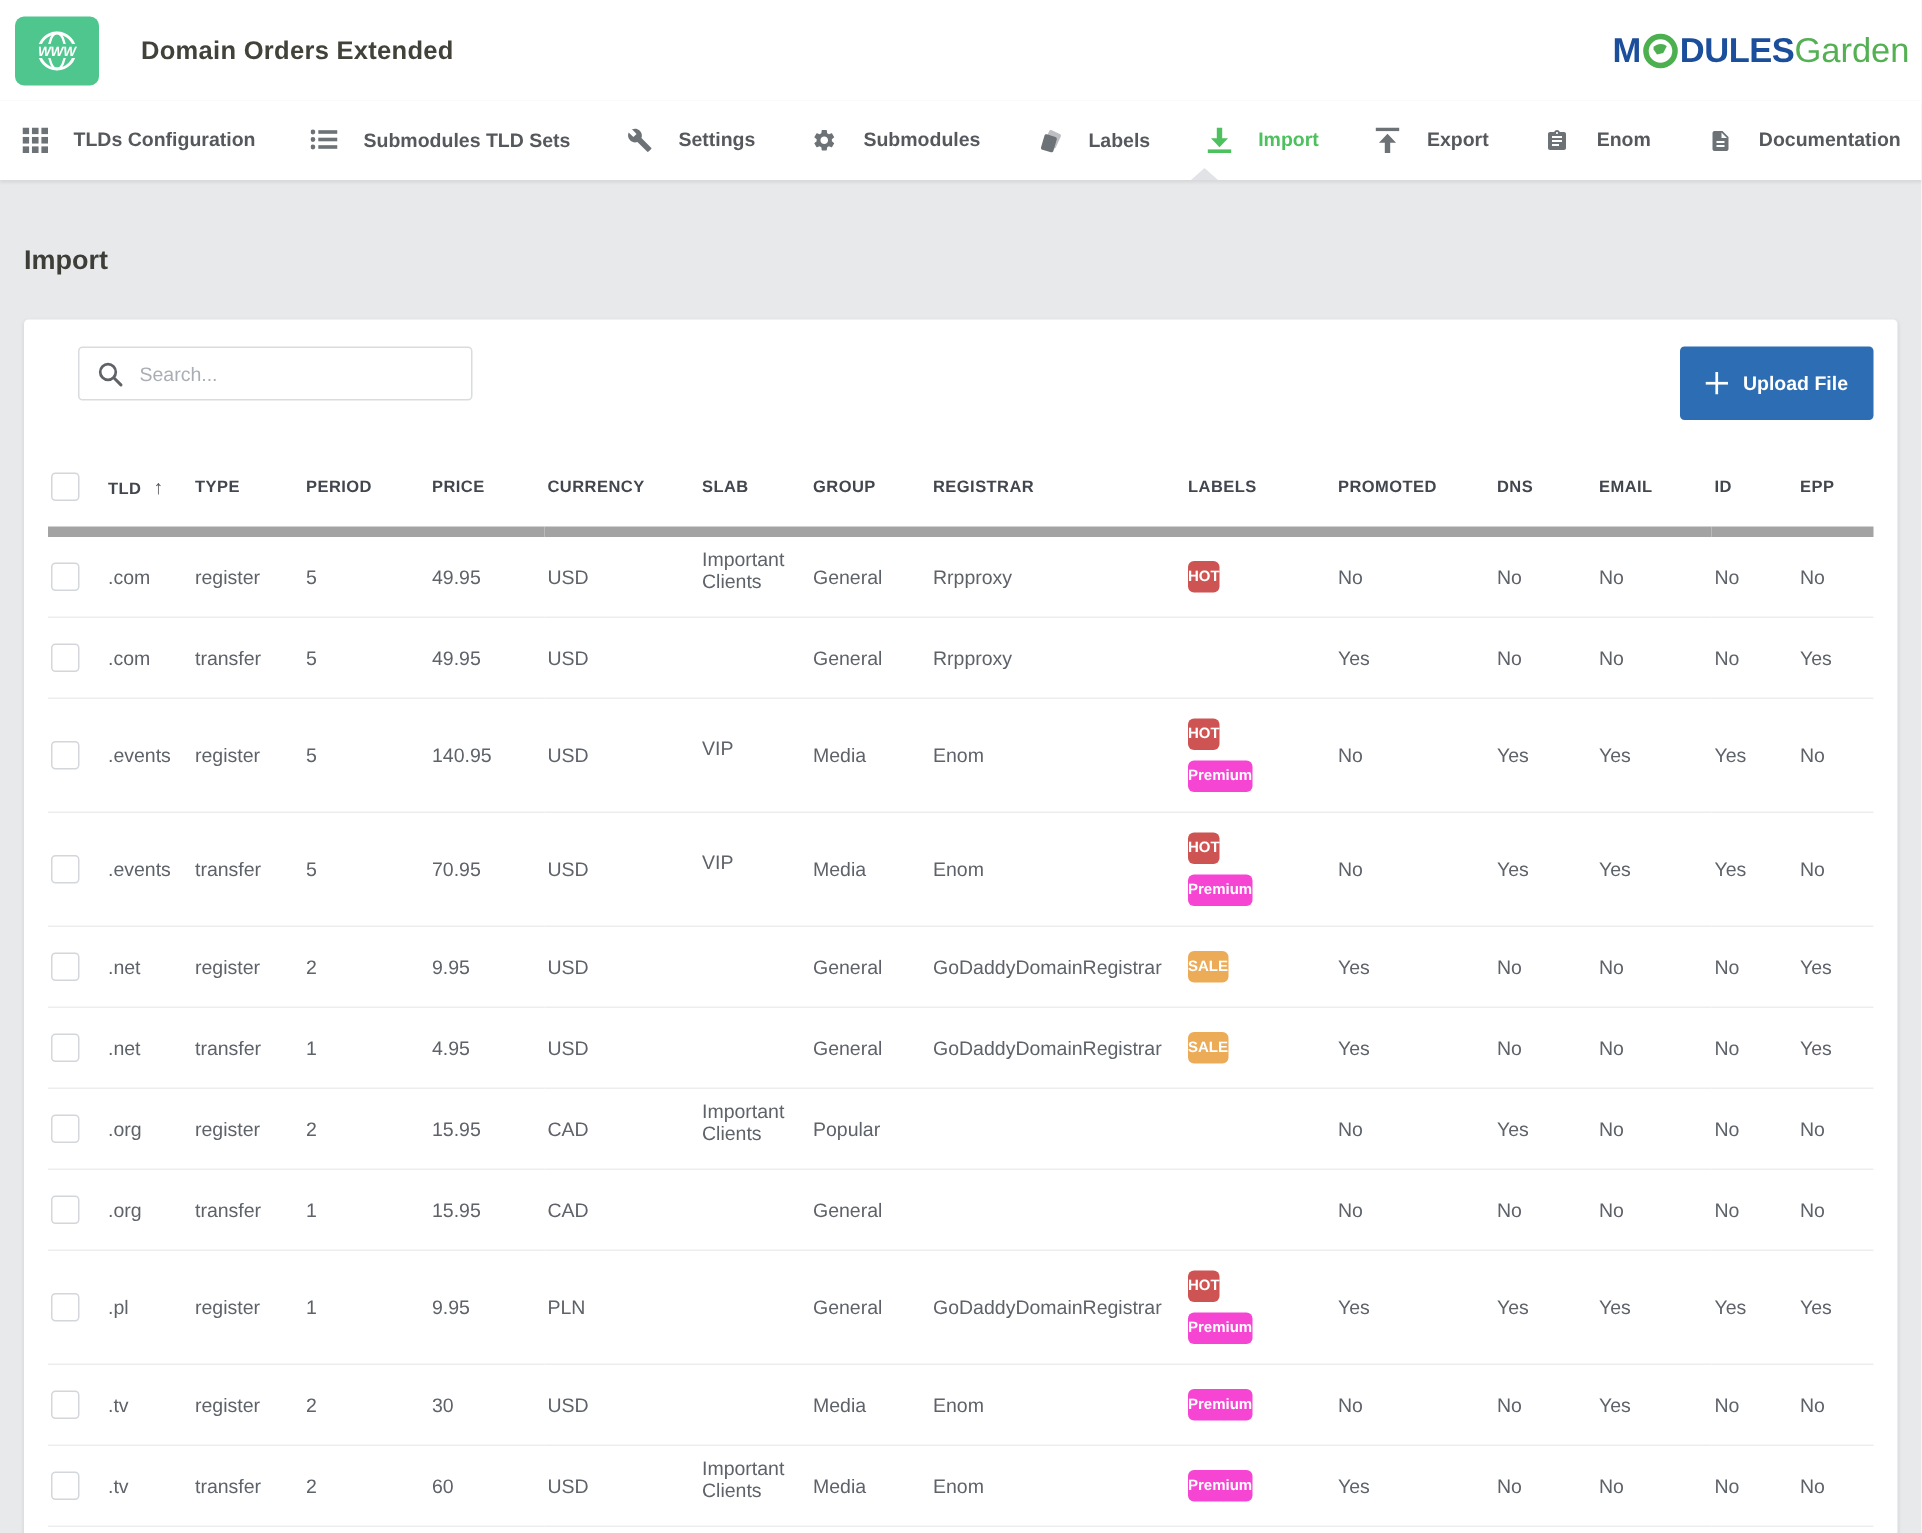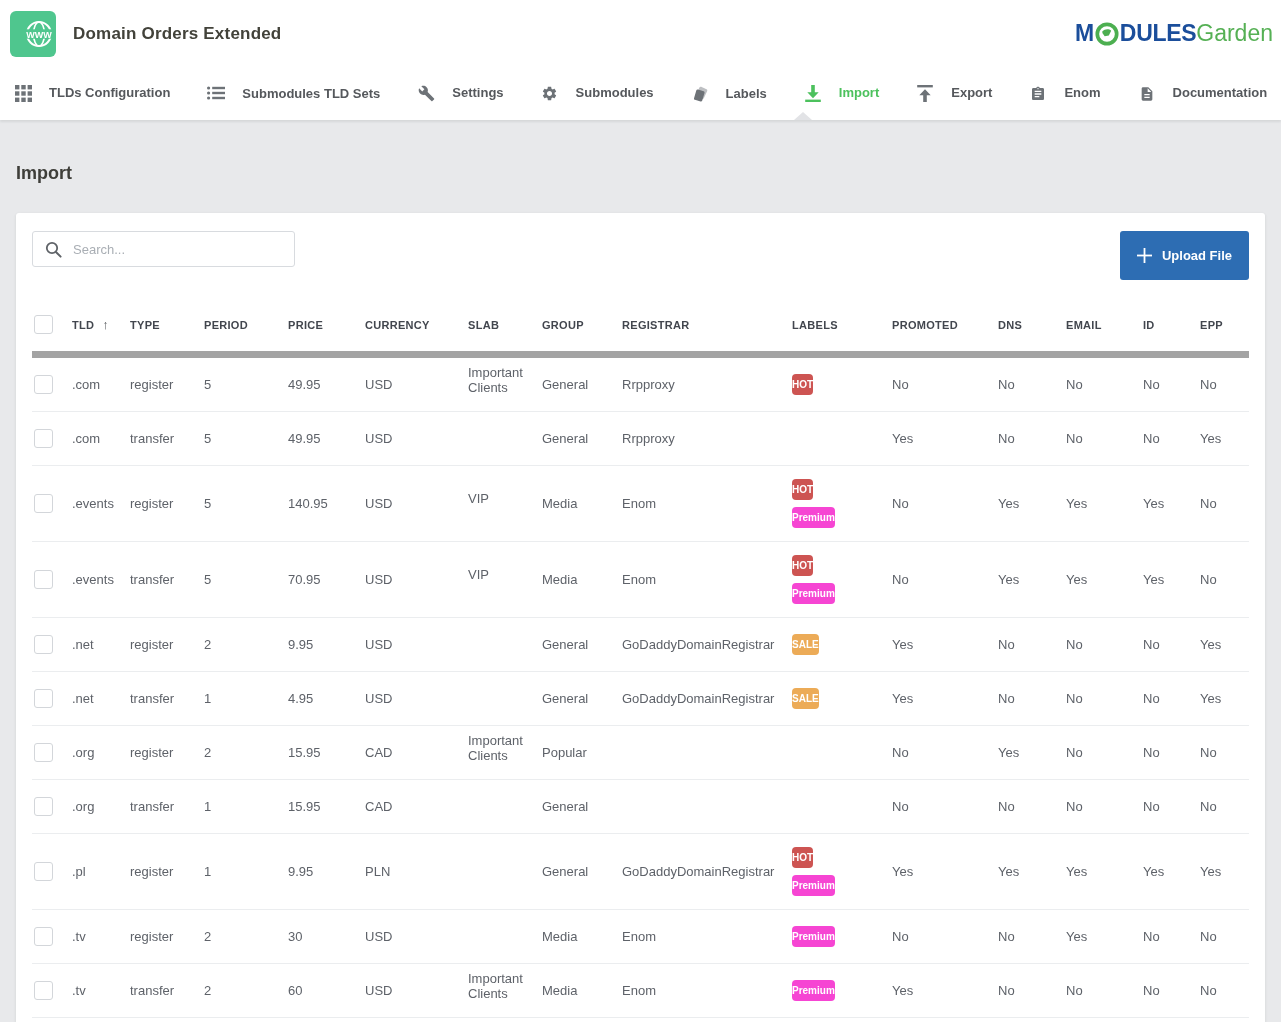--- a/index.html
+++ b/index.html
@@ -3,23 +3,23 @@
 <meta charset="utf-8">
 <style>
   * { margin:0; padding:0; box-sizing:border-box; }
   html,body { width:1281px; height:1022px; overflow:hidden; }
   body { background:#e8e9eb; font-family:"Liberation Sans", sans-serif; }
 
   
   .topbar { height:67px; background:#fff; display:flex; align-items:center;
             justify-content:space-between; padding:0 8px 0 10px; }
   .brand-left { display:flex; align-items:center; }
-  .logo-box { width:46px; height:46px; border-radius:6px; display:flex;
-              align-items:center; justify-content:flex-end; background:var(--logo-green,#4fc68e); }
-  .app-title { font-size:17px; font-weight:bold; color:#42423a; margin-left:17px; letter-spacing:.2px; }
+  .logo-box { width:56px; height:46px; border-radius:6px; display:flex;
+              align-items:center; justify-content:center; background:var(--logo-green,#4fc68e);font-style:italic; }
+  .app-title { font-size:17px; font-weight:bold; color:#42423a; margin-left:28px; letter-spacing:.2px; }
   .mg-logo { display:flex; align-items:center; font-size:23px; font-weight:bold; letter-spacing:-.3px; }
   .mg-blue { color:var(--brand-blue,#1b4e9b); }
   .mg-green { color:var(--brand-green,#55b054); font-weight:normal; letter-spacing:0; }
   .mg-globe { display:flex; margin:0 1px; }
 
   
   .navbar { height:53px; background:#fff; display:flex; align-items:center;
             padding:0 14px; position:relative; box-shadow:0 2px 2px rgba(60,64,67,.10); }
   .nav-item { display:flex; align-items:flex-start; margin-right:37px; cursor:pointer; }
   .nav-icon { width:18px; display:flex; justify-content:center; margin-right:17px; }
@@ -30,21 +30,21 @@
                border-bottom:8px solid #e2e3e6; }
 
   
   .content { padding:0 16px; }
   .page-title { font-size:18px; font-weight:bold; color:#3e3e39; padding-top:43px; margin-bottom:29px; }
   .card { background:#fff; border-radius:3px; box-shadow:0 1px 3px rgba(60,64,67,.14);
           padding:18px 16px 7px; }
 
   .toolbar { display:flex; justify-content:space-between; align-items:flex-start; }
   .search-box { width:263px; height:36px; border:1px solid #d8dbdf; border-radius:3px;
-                display:flex; align-items:center; padding:0 12px; background:#fff; }
+                display:flex; align-items:center; padding:0 12px; background:#fff;margin-left:20px; }
   .search-box svg { margin-right:11px; flex:none; }
   .search-input { border:none; outline:none; font-size:13px; color:#555; width:100%;
                   font-family:inherit; background:transparent; }
   .search-input::placeholder { color:#a9aeb4; }
   .upload-btn { height:49px; background:var(--btn-blue,#2d6db3); border:none; border-radius:3px;
                 color:#fff; font-size:13px; font-weight:bold; display:flex; align-items:center;
                 padding:0 17px; cursor:pointer; font-family:inherit; }
   .upload-btn svg { margin-right:10px; }
 
   

